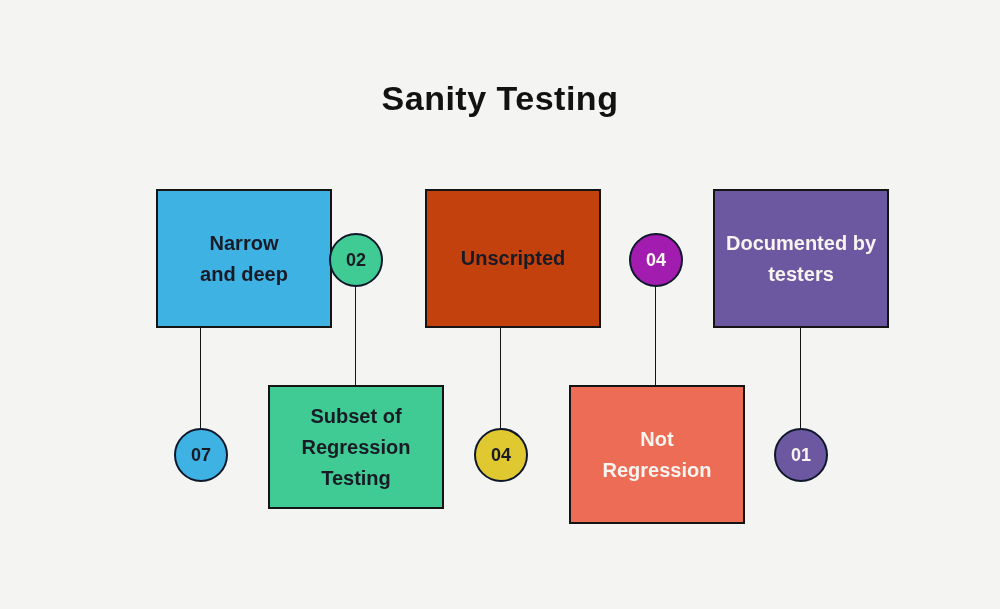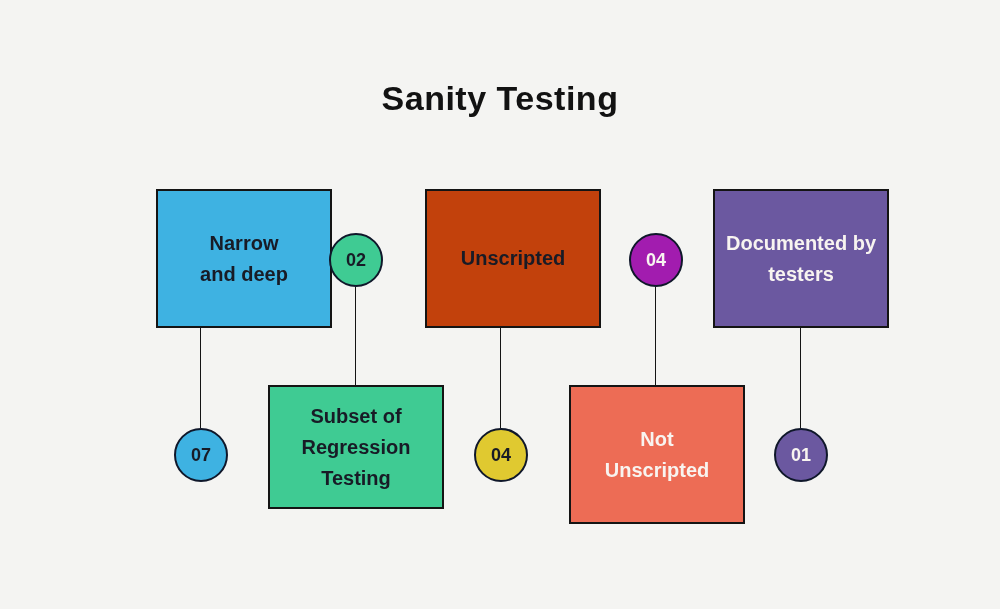--- a/index.html
+++ b/index.html
@@ -103,21 +103,21 @@
   <div class="g3">
     <div class="box" style="background-color: #c2410c; color: rgb(24, 27, 38); margin-left: 12px;">Unscripted</div>
     <div class="vline"></div>
     <div class="circle" style="background-color: rgb(224, 201, 48); color: rgb(24, 27, 38);">04</div>
   </div>
 
   <div class="g4">
     <div class="circle" style="background-color: #a21caf; color: rgb(248, 244, 240);">04</div>
     <div class="vline"></div>
     <div class="box" style="background-color: rgb(237, 108, 85); color: rgb(248, 244, 240);">Not
-Unscripted</div>
+Regression</div>
   </div>
 
   <div class="g5">
     <div class="box" style="background-color: rgb(107, 88, 160); color: rgb(248, 244, 240);">Documented by
 testers</div>
     <div class="vline"></div>
     <div class="circle" style="background-color: rgb(107, 88, 160); color: rgb(248, 244, 240);">01</div>
   </div>
 
 </div>

